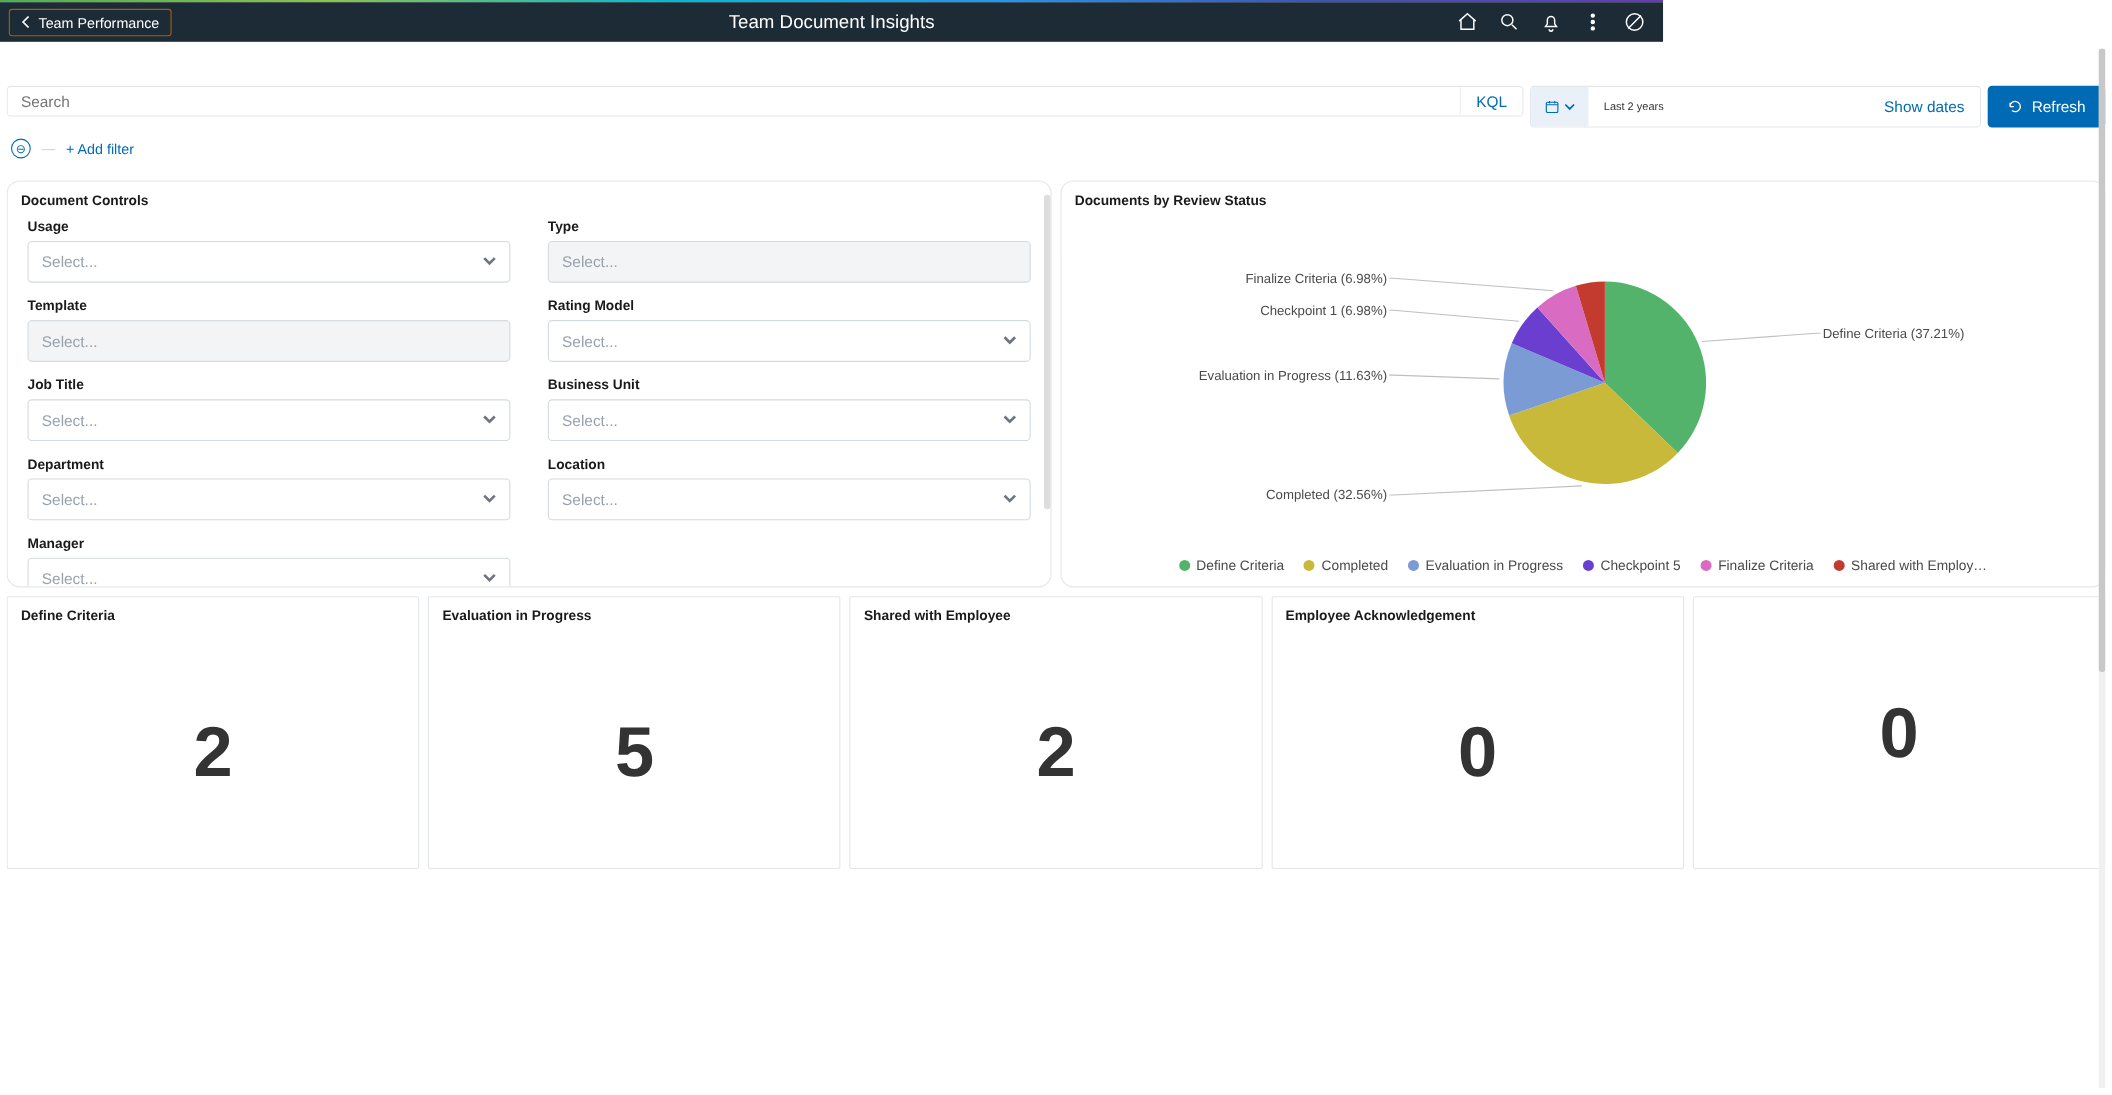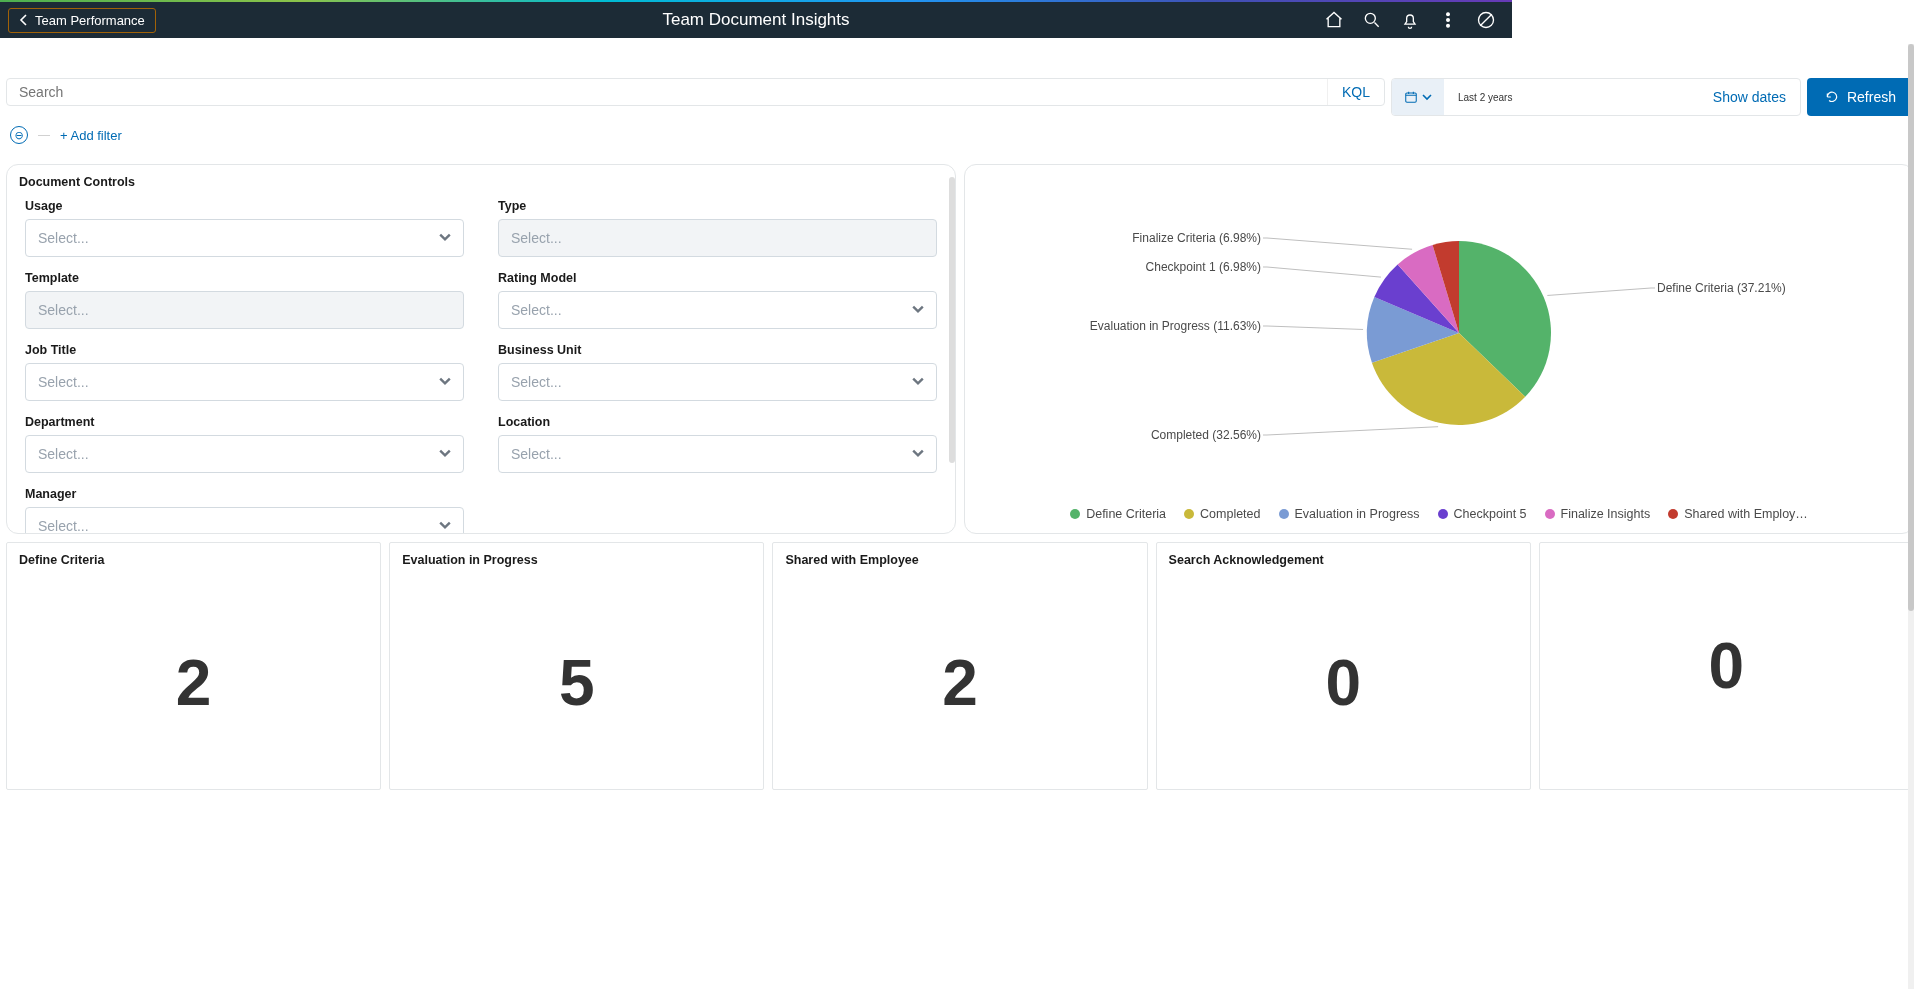--- a/index.html
+++ b/index.html
@@ -230,20 +230,21 @@
                 <span class="chev"><svg viewBox="0 0 10 10">
                     <path d="M1 3 L5 7 L9 3"></path>
                   </svg></span>
               </div>
             </div>
           </div>
       <div class="panel-scroll-edge"></div>
     </div>
 
     <div class="panel panel-chart">
+      <div class="panel-title">Documents by Review Status</div>
       <div class="pie-wrap">
         <svg id="pie-svg" width="720" height="300" viewBox="0 0 720 300">
               <path d="M 380 150 L 380 58 A 92 92 0 0 1 446.2283203706762 213.85772921799736 Z" fill="#54b36a"></path>
               <path d="M 468.3540565391246 112.4558833759379 L 572 105 L 576 105" class="pie-line"></path>
               <text x="578" y="109" text-anchor="start" class="pie-label">Define Criteria (37.21%)</text>
               <path d="M 380 150 L 446.2283203706762 213.85772921799736 A 92 92 0 0 1 292.9227674314313 179.69100146844823 Z" fill="#c9b93a"></path>
               <path d="M 359.11711886804716 243.7011487423112 L 188 252 L 184 252" class="pie-line"></path>
               <text x="182" y="256" text-anchor="end" class="pie-label">Completed (32.56%)</text>
               <path d="M 380 150 L 292.9227674314313 179.69100146844823 A 92 92 0 0 1 295.3386700423399 113.99362265097747 Z" fill="#7a9bd4"></path>
               <path d="M 284.06484310601314 146.47215763870818 L 188 143 L 184 143" class="pie-line"></path>
@@ -269,21 +270,21 @@
             <div class="lg-item">
               <span class="lg-dot" style="background: rgb(122, 155, 212);"></span>
               <span>Evaluation in Progress</span>
             </div>
             <div class="lg-item">
               <span class="lg-dot" style="background: rgb(106, 63, 207);"></span>
               <span>Checkpoint 5</span>
             </div>
             <div class="lg-item">
               <span class="lg-dot" style="background: rgb(217, 107, 194);"></span>
-              <span>Finalize Insights</span>
+              <span>Finalize Criteria</span>
             </div>
             <div class="lg-item">
               <span class="lg-dot" style="background: rgb(194, 59, 46);"></span>
               <span>Shared with Employ…</span>
             </div>
           </div>
     </div>
   </div>
 
   <div class="cards-row" id="cards-row">
@@ -293,21 +294,21 @@
         </div>
         <div class="card">
           <div class="card-title">Evaluation in Progress</div>
           <div class="card-val">5</div>
         </div>
         <div class="card">
           <div class="card-title">Shared with Employee</div>
           <div class="card-val">2</div>
         </div>
         <div class="card">
-          <div class="card-title">Search Acknowledgement</div>
+          <div class="card-title">Employee Acknowledgement</div>
           <div class="card-val">0</div>
         </div>
         <div class="card">
           <div class="card-val">0</div>
         </div>
       </div>
 
   <div class="right-scrollbar">
     <div class="right-thumb"></div>
   </div>

